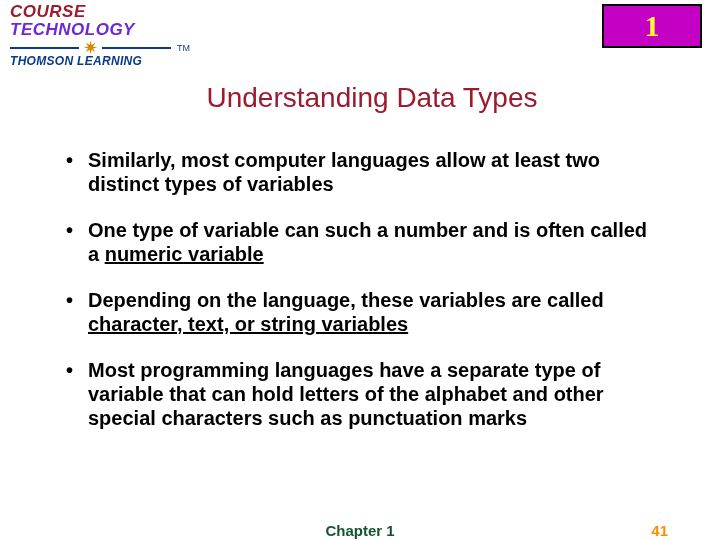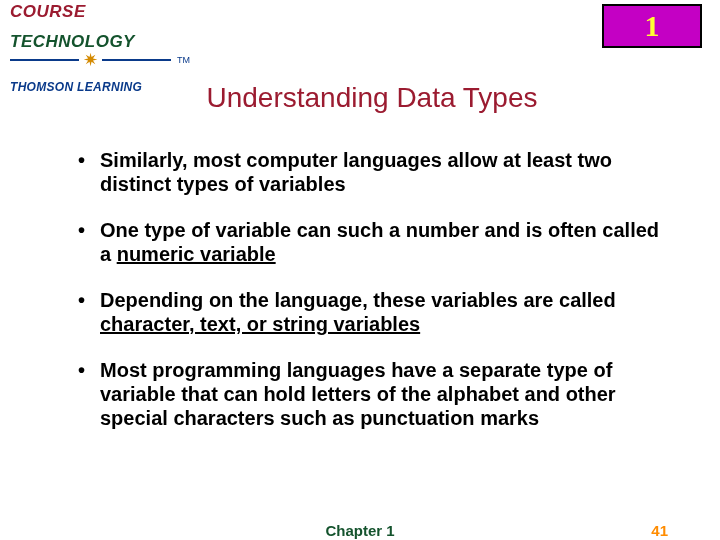--- a/index.html
+++ b/index.html
@@ -26,26 +26,25 @@
   }
   .logo-course {
     color: #9b1b30;
     font-weight: 900;
     font-style: italic;
     font-size: 17px;
     letter-spacing: 0.5px;
     line-height: 0.95;
   }
   .logo-tech {
-    color: #14532d;
+    color: #6d28d9;
     font-weight: 900;
     font-style: italic;
     font-size: 17px;
     letter-spacing: 0.5px;
-    margin-top: 12px;
   }
   .logo-mid {
     display: flex;
     align-items: center;
     gap: 4px;
     margin-top: 2px;
   }
   .logo-line {
     flex: 1;
     height: 2px;
@@ -60,21 +59,21 @@
     font-size: 9px;
     color: #0a3a8a;
     margin-left: 2px;
   }
   .logo-thomson {
     color: #0a3a8a;
     font-weight: 900;
     font-style: italic;
     font-size: 12px;
     letter-spacing: 0.3px;
-    margin-top: 14px;
+    margin-top: 0;
   }
   .chapter-badge {
     position: absolute;
     top: 4px;
     right: 18px;
     width: 100px;
     height: 44px;
     background: #c400c4;
     border: 2px solid #000;
     display: flex;
@@ -94,21 +93,21 @@
     left: 12px;
     width: 100%;
     text-align: center;
     color: #9b1b30;
     font-weight: normal;
     font-size: 28px;
   }
   .content {
     position: absolute;
     top: 148px;
-    left: 72px;
+    left: 60px;
     right: 60px;
   }
   .content ul {
     list-style: none;
     padding: 0;
     margin: 0;
   }
   .content li {
     position: relative;
     padding-left: 28px;

